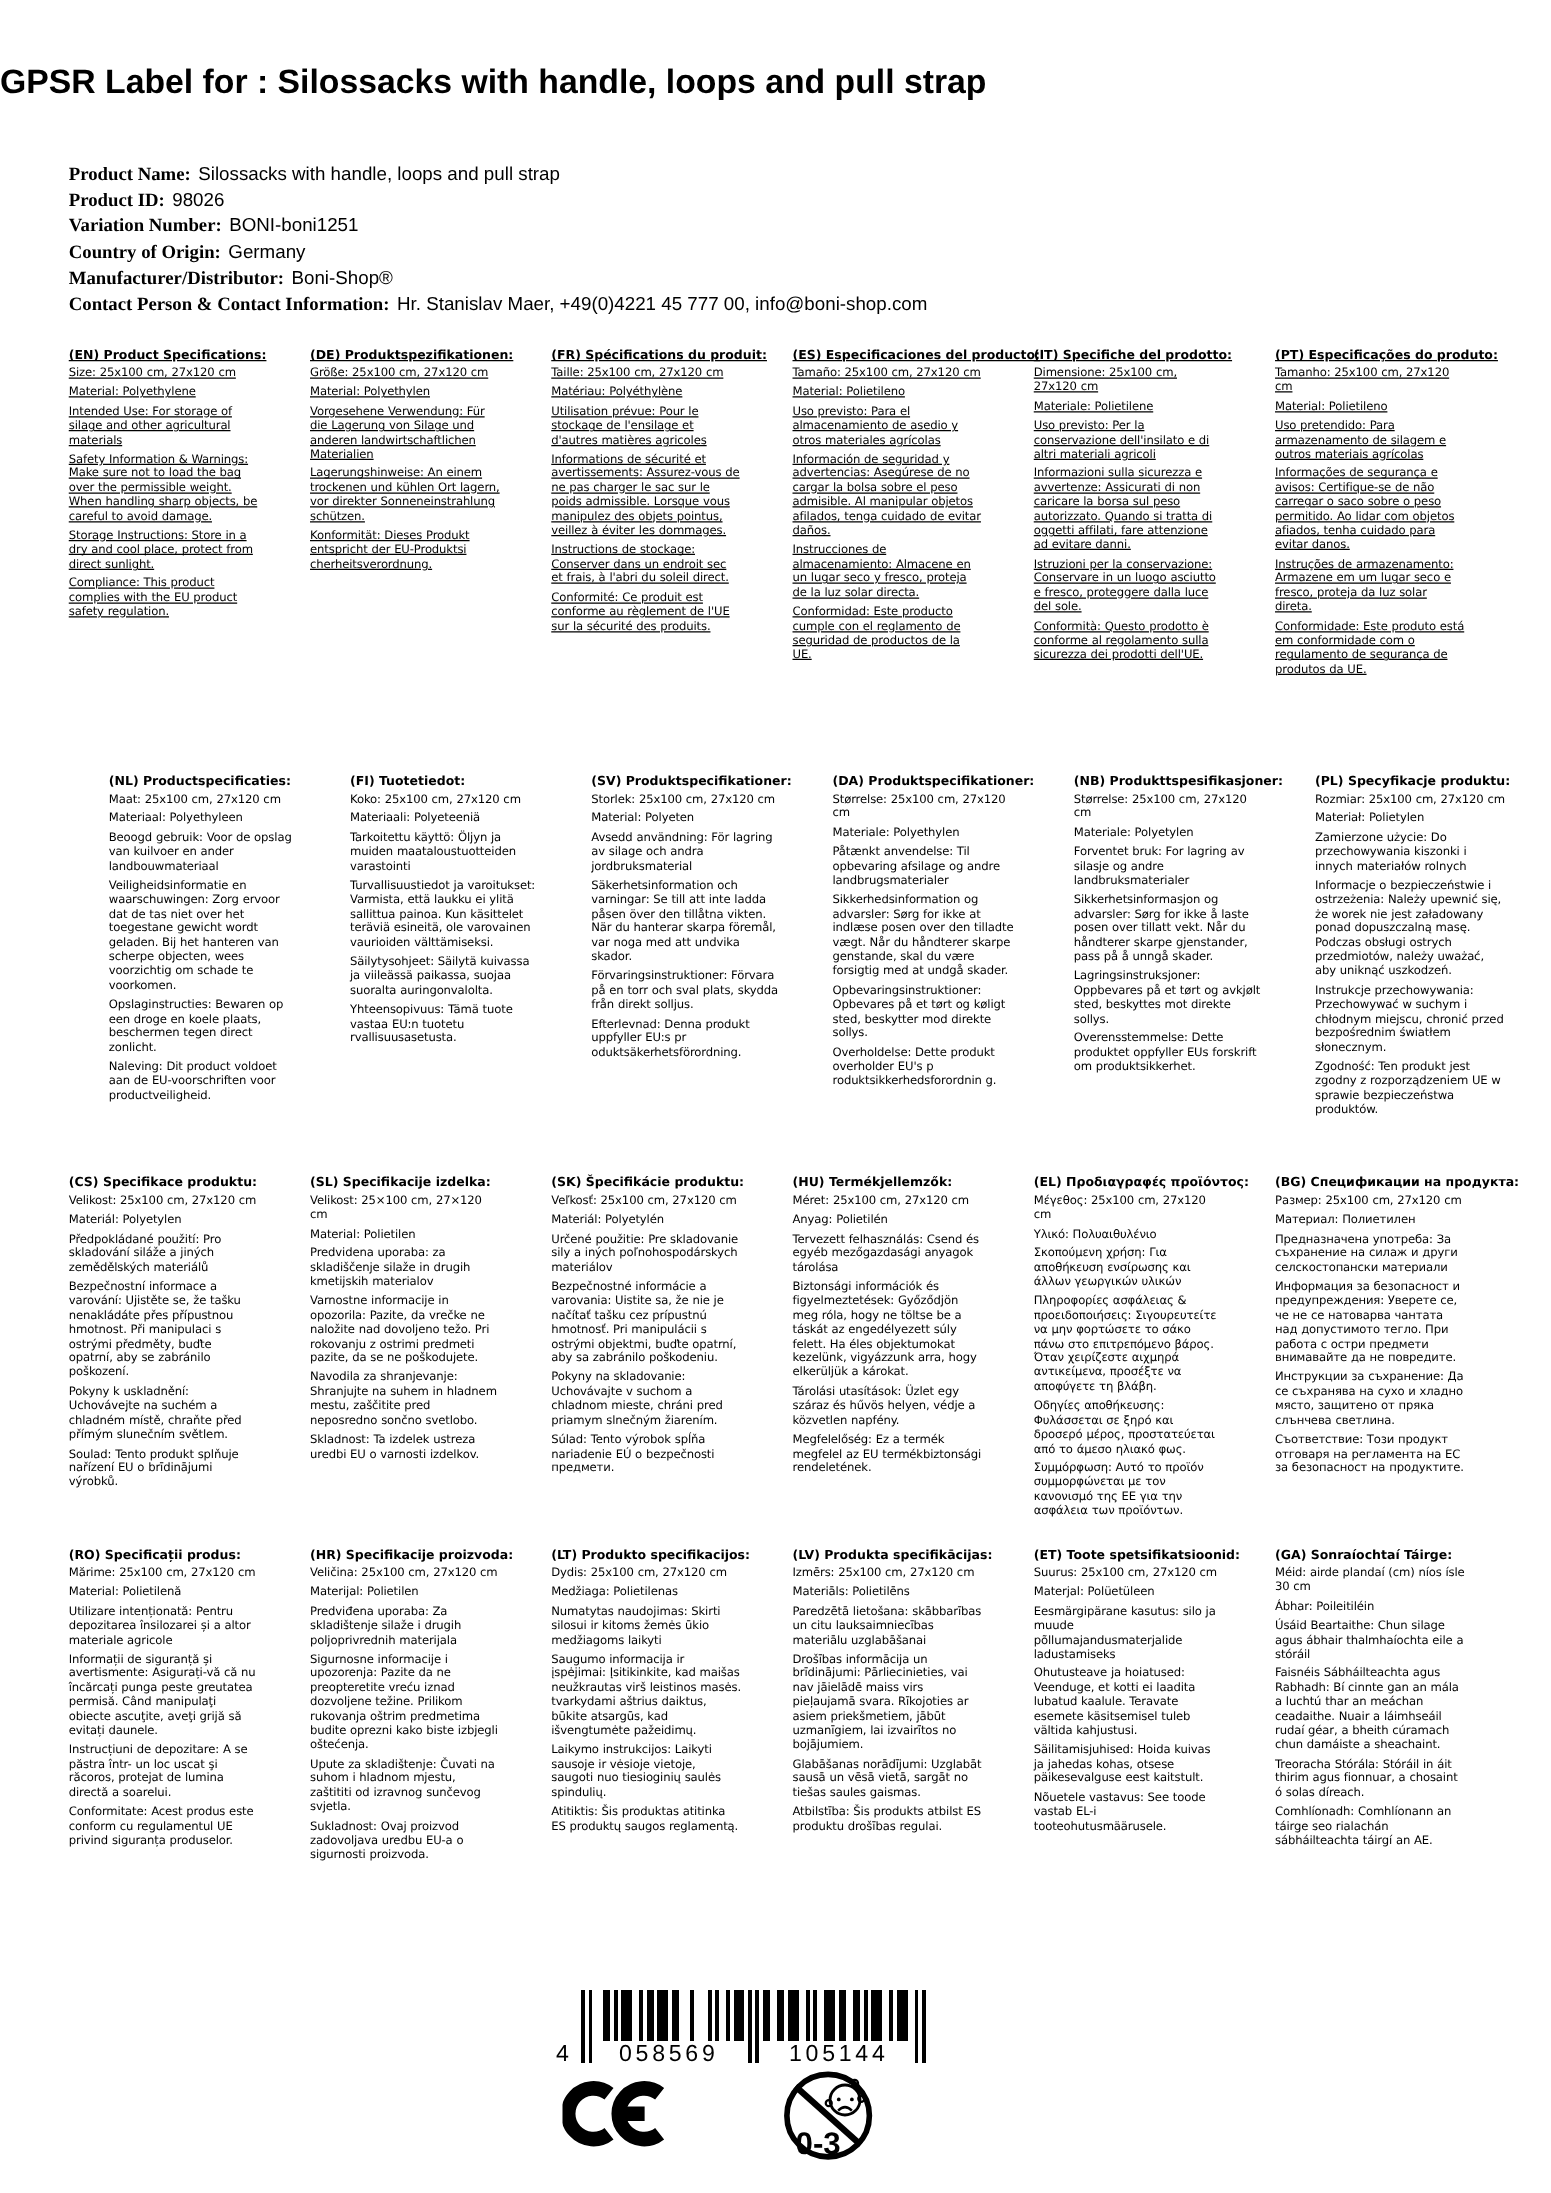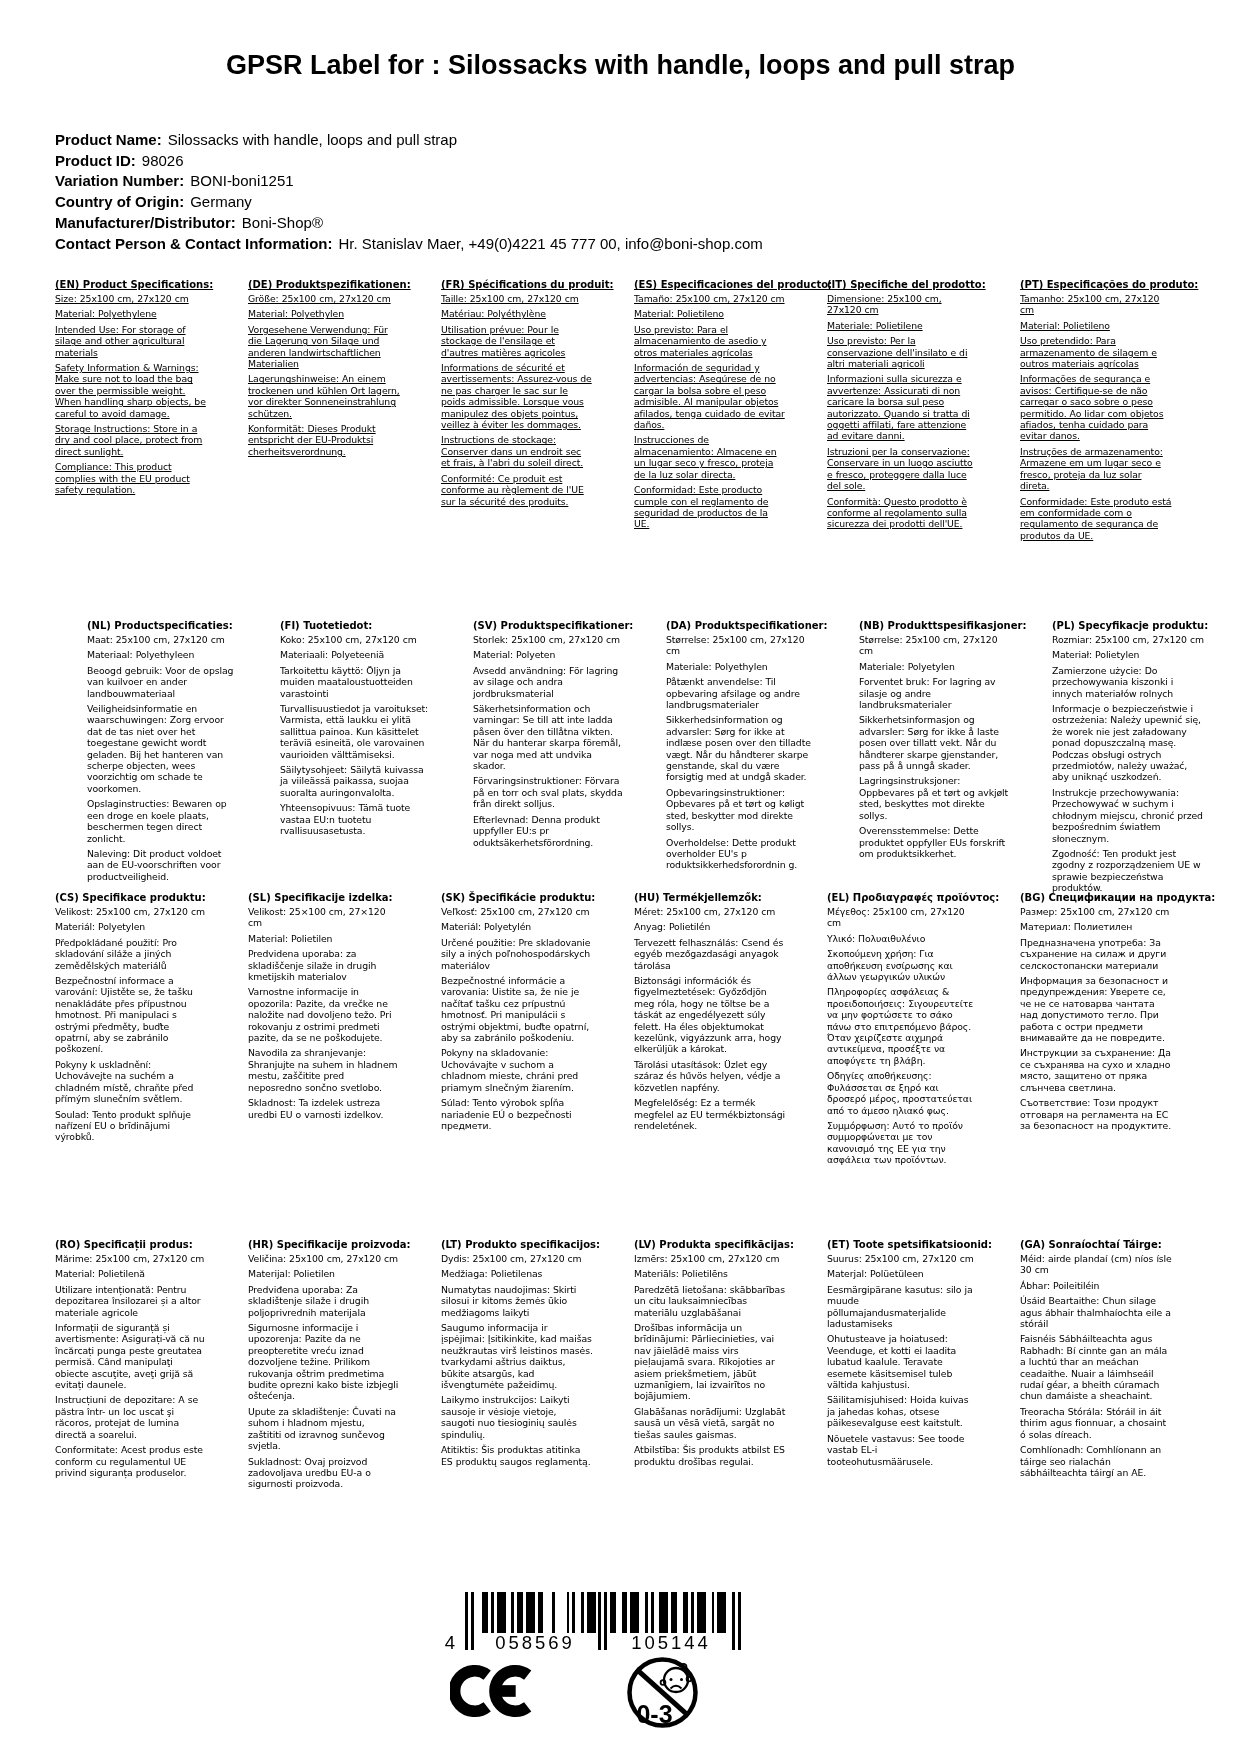--- a/index.html
+++ b/index.html
@@ -4,37 +4,37 @@
 <style>
   * { margin:0; padding:0; box-sizing:border-box; }
   html,body { background:#fff; }
   .page {
     position:relative; width:1241px; height:1754px; margin:0 auto;
     background:#ffffff; color:#000;
     font-family:"DejaVu Sans", sans-serif; overflow:hidden;
   }
   .title {
     position:absolute; top:50px; left:0; width:100%;
-    text-align:center; font-family:"Liberation Sans", sans-serif;
+    font-family:"Liberation Sans", sans-serif;
     font-size:27px; font-weight:bold;
   }
   .product-info {
     position:absolute; left:55px; top:130px;
     font-family:"Liberation Sans", sans-serif;
     font-size:15px; line-height:20.7px;
   }
-  .info-label { font-weight:bold; }
+  .info-label { font-weight:bold;font-family:Liberation Serif, serif; }
   .info-value { font-weight:normal; margin-left:6px; }
   .spec-row {
     position:absolute; left:55px; width:1170px;
     display:grid; grid-template-columns:repeat(6,193px);
   }
   #spec-row-0 { top:279px;text-decoration:underline; }
   #spec-row-1 { top:620px;margin-left:32px; }
-  #spec-row-2 { top:892px; }
+  #spec-row-2 { top:941px; }
   #spec-row-3 { top:1239px; }
   .spec-block { width:152px; }
   .spec-heading {
     font-size:10px; font-weight:bold; white-space:nowrap;
     line-height:12px; margin-bottom:2px;
   }
   .spec-par {
     font-size:9.3px; line-height:11.4px; margin-bottom:4px;
     letter-spacing:-0.1px; word-spacing:0.2px;
   }

